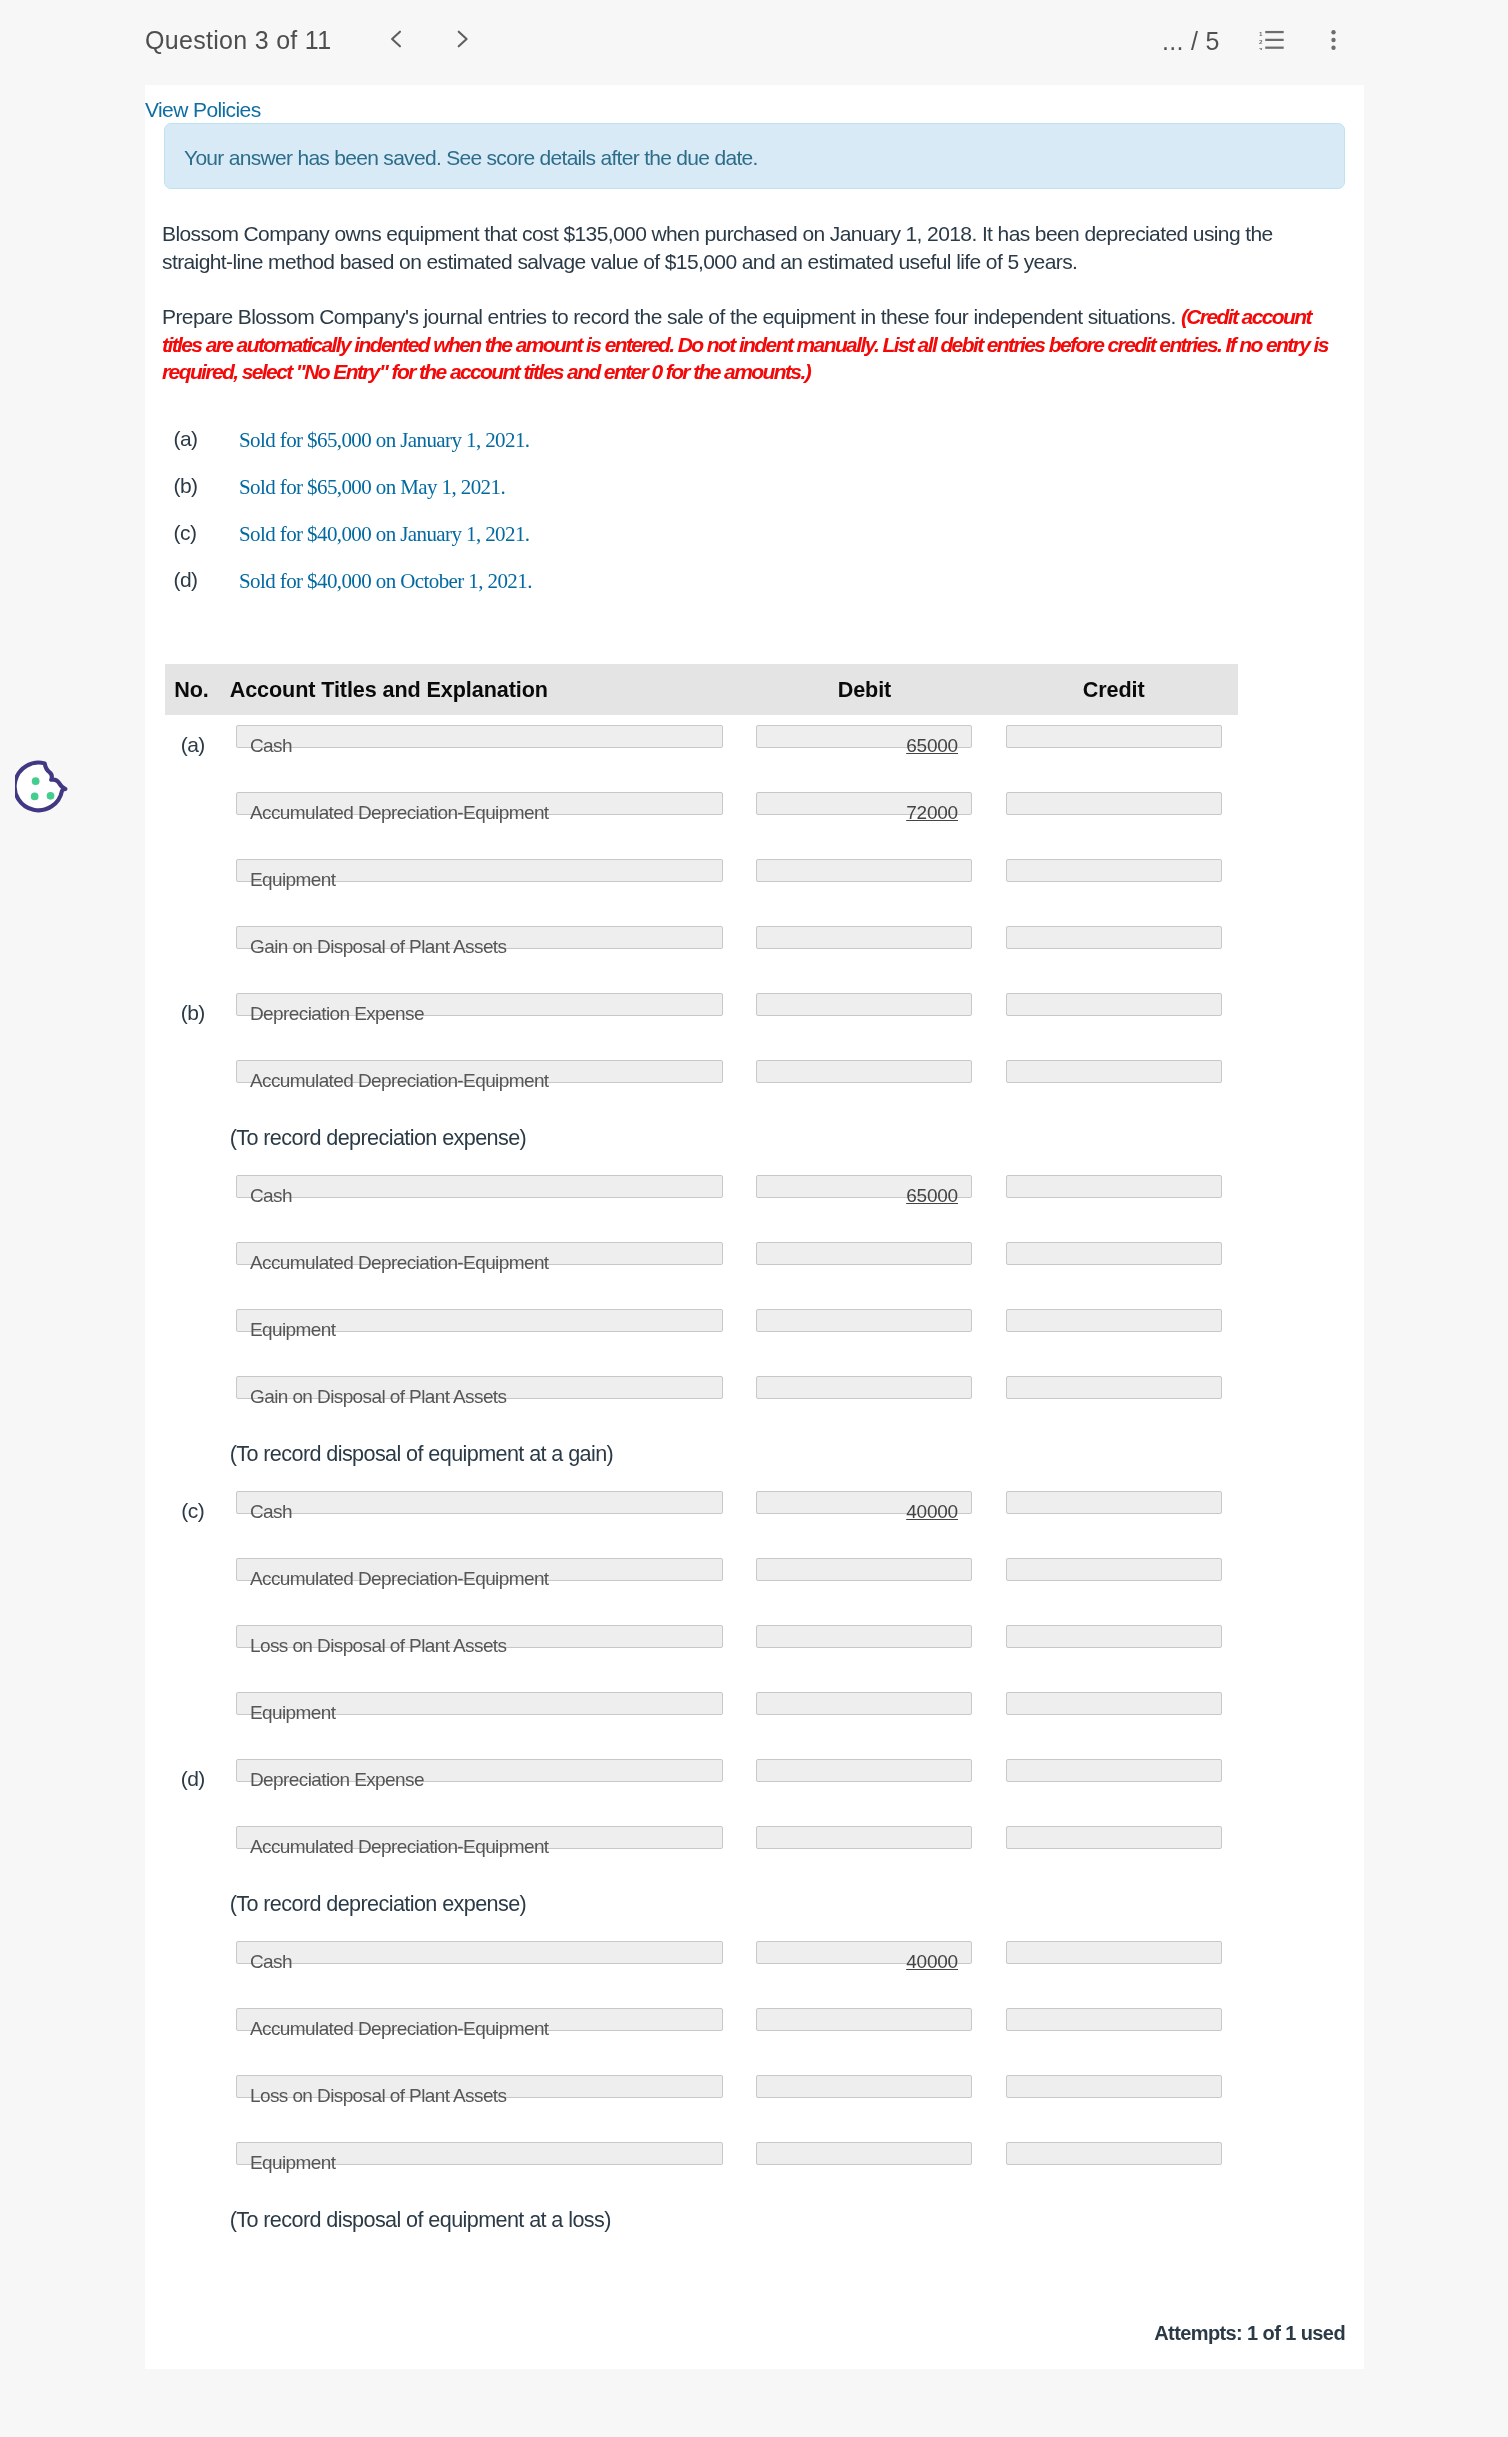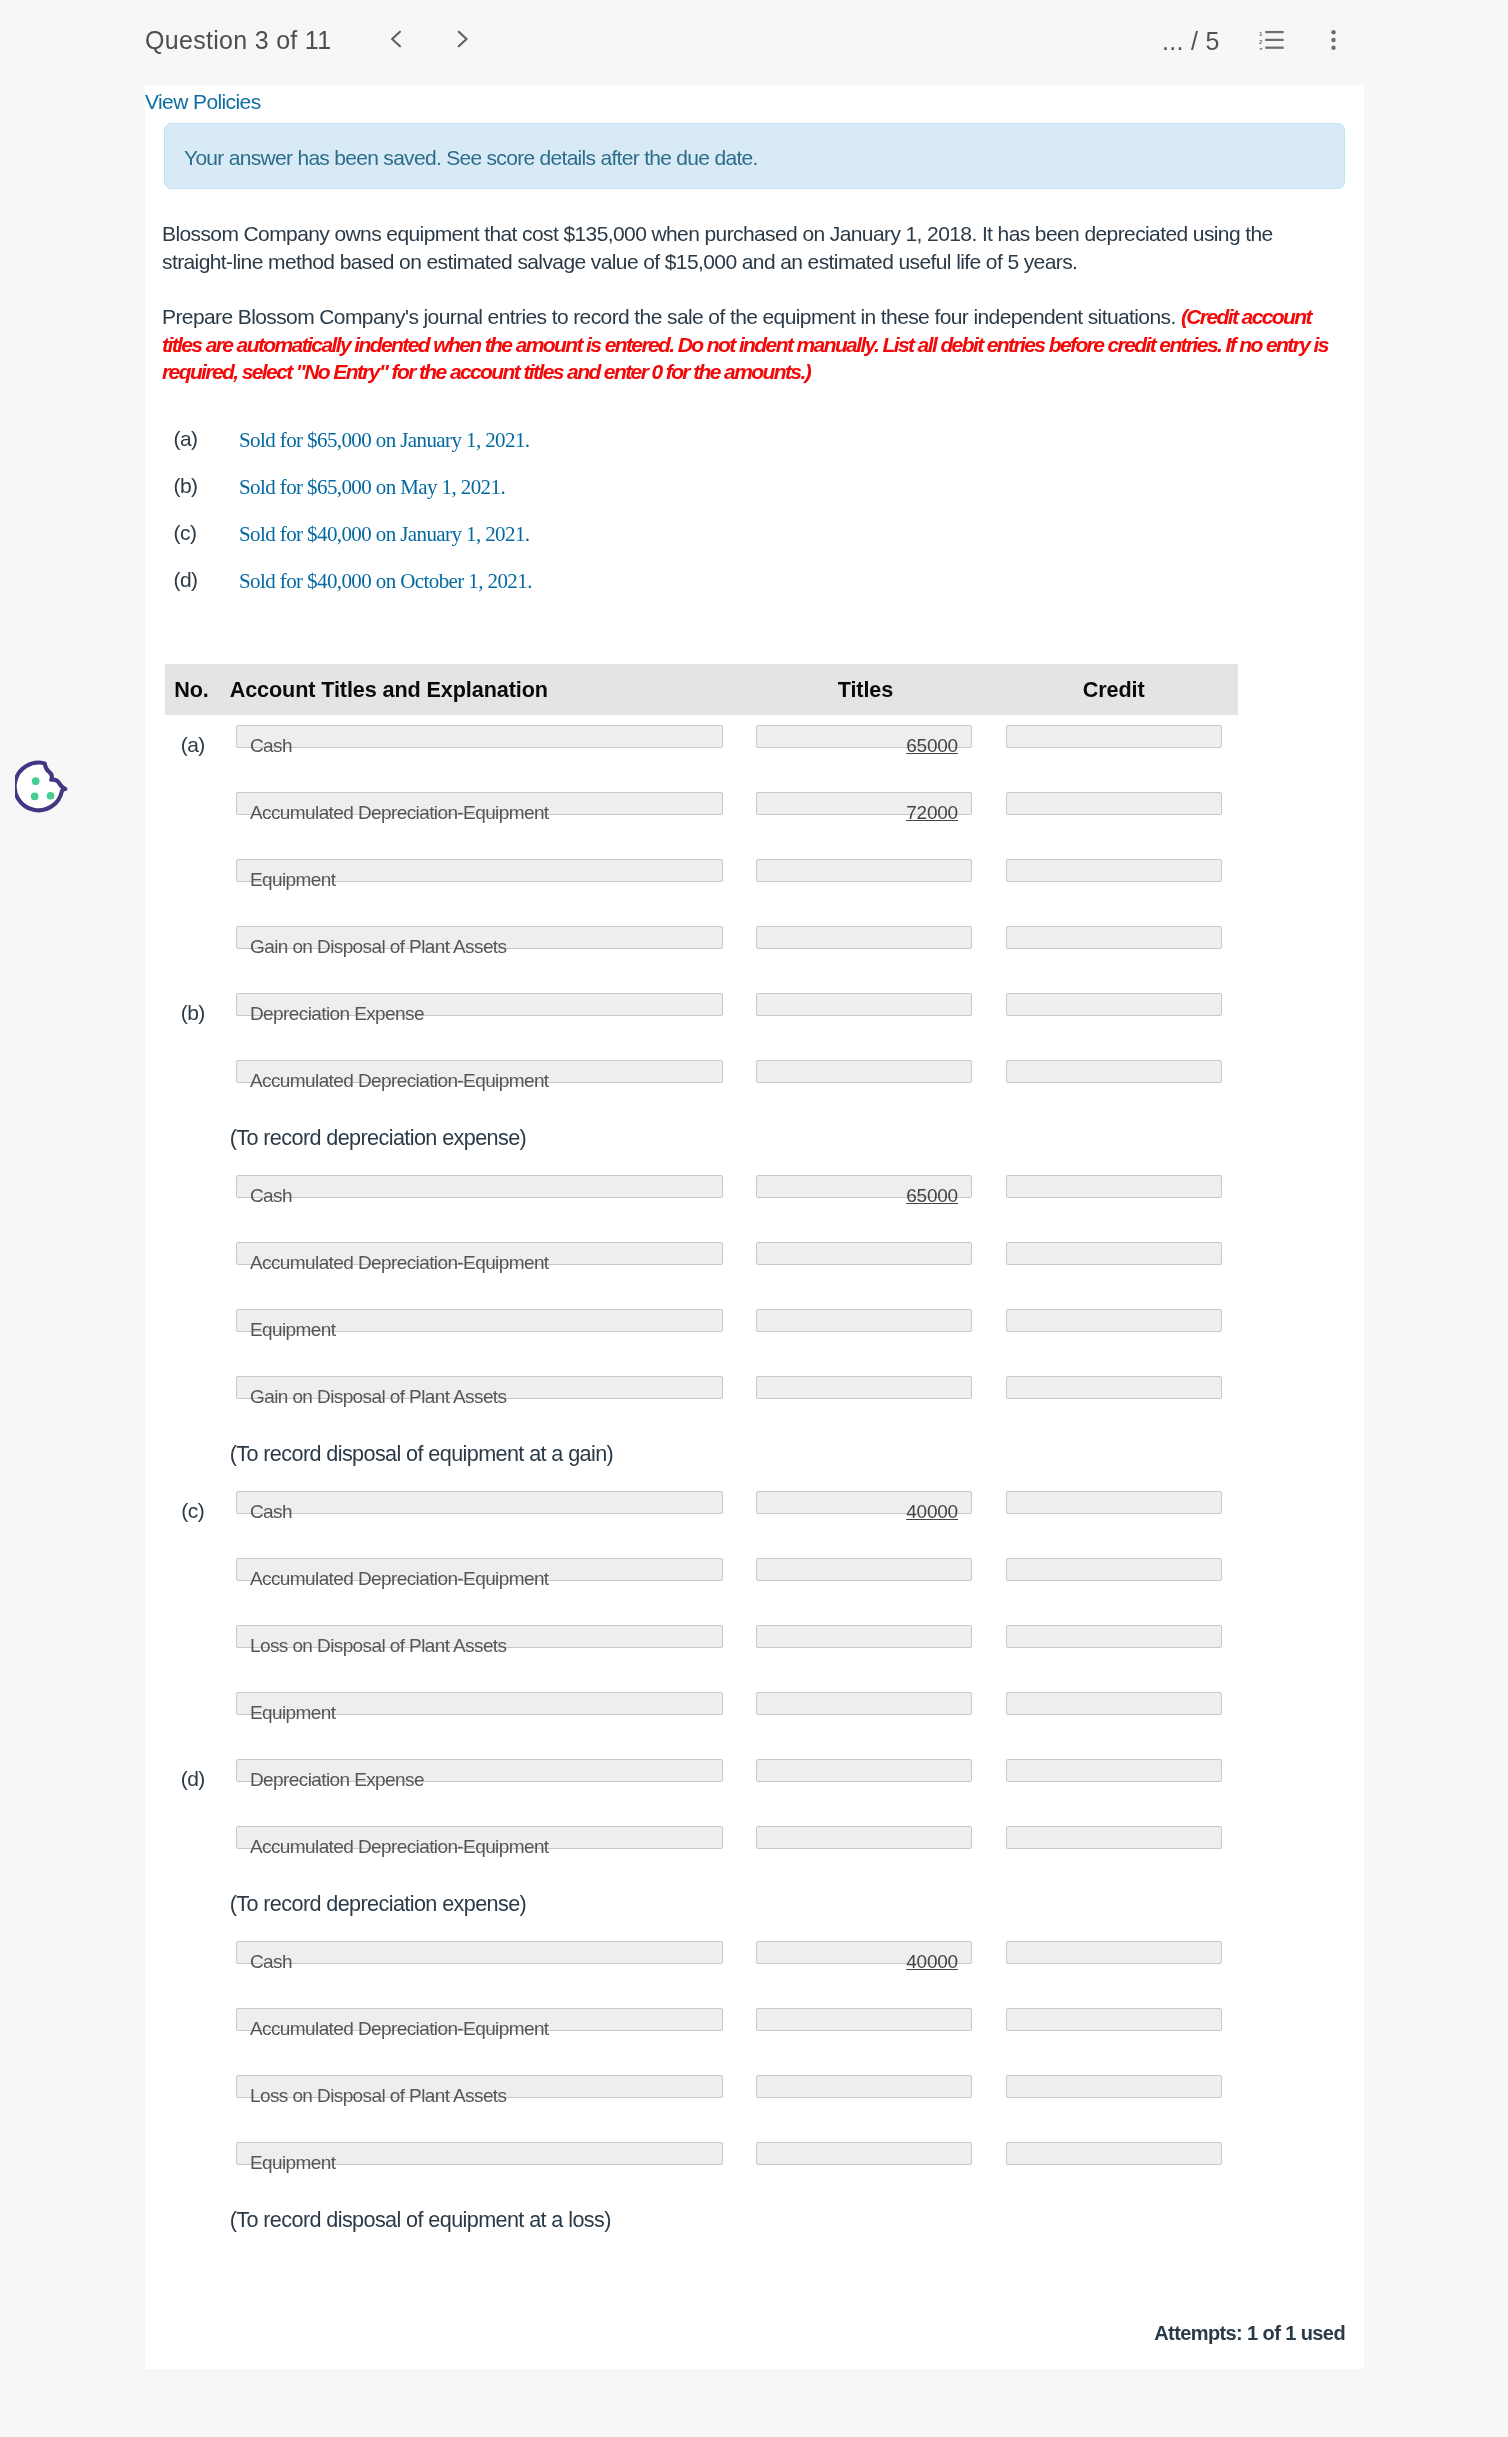--- a/index.html
+++ b/index.html
@@ -34,21 +34,21 @@
   .hdricon{position:absolute;}
   .hdricon.list{left:1259px;top:30px;width:25px;height:20px;}
   .hdricon.menu{left:1331px;top:30px;width:5px;height:20px;}
 
   
   .card{
     position:absolute;left:145px;top:85px;width:1219px;height:2284px;
     background:#ffffff;
   }
   .policies{
-    position:absolute;left:0px;top:5px;
+    position:absolute;left:0px;top:13px;
     font-size:21px;color:#0e6ea4;white-space:nowrap;
   }
 
   .alert{
     position:absolute;left:19px;top:38px;width:1181px;height:66px;
     background:#d9eaf7;border:1.3px solid #bee2f0;border-radius:7px;
   }
   .alert span{
     position:absolute;left:19px;top:21.6px;font-size:21px;letter-spacing:-0.7px;color:#2c6d89;white-space:nowrap;
   }
@@ -173,21 +173,21 @@
     <div class="sitrow">
       <span class="sitlabel">(d)</span>
       <span class="sittext">Sold for $40,000 on October 1, 2021.</span>
     </div>
   </div>
 
   <div class="jt">
     <div class="jthead">
       <span class="h no">No.</span>
       <span class="h acct">Account Titles and Explanation</span>
-      <span class="h debit">Titles</span>
+      <span class="h debit">Debit</span>
       <span class="h credit">Credit</span>
     </div>
     <div class="jtbody" id="jtbody">
         <div class="jrow">
           <span class="jno">(a)</span>
           <div class="fld acct">
             <span>Cash</span>
           </div>
           <div class="fld debit">
             <span>65000</span>

